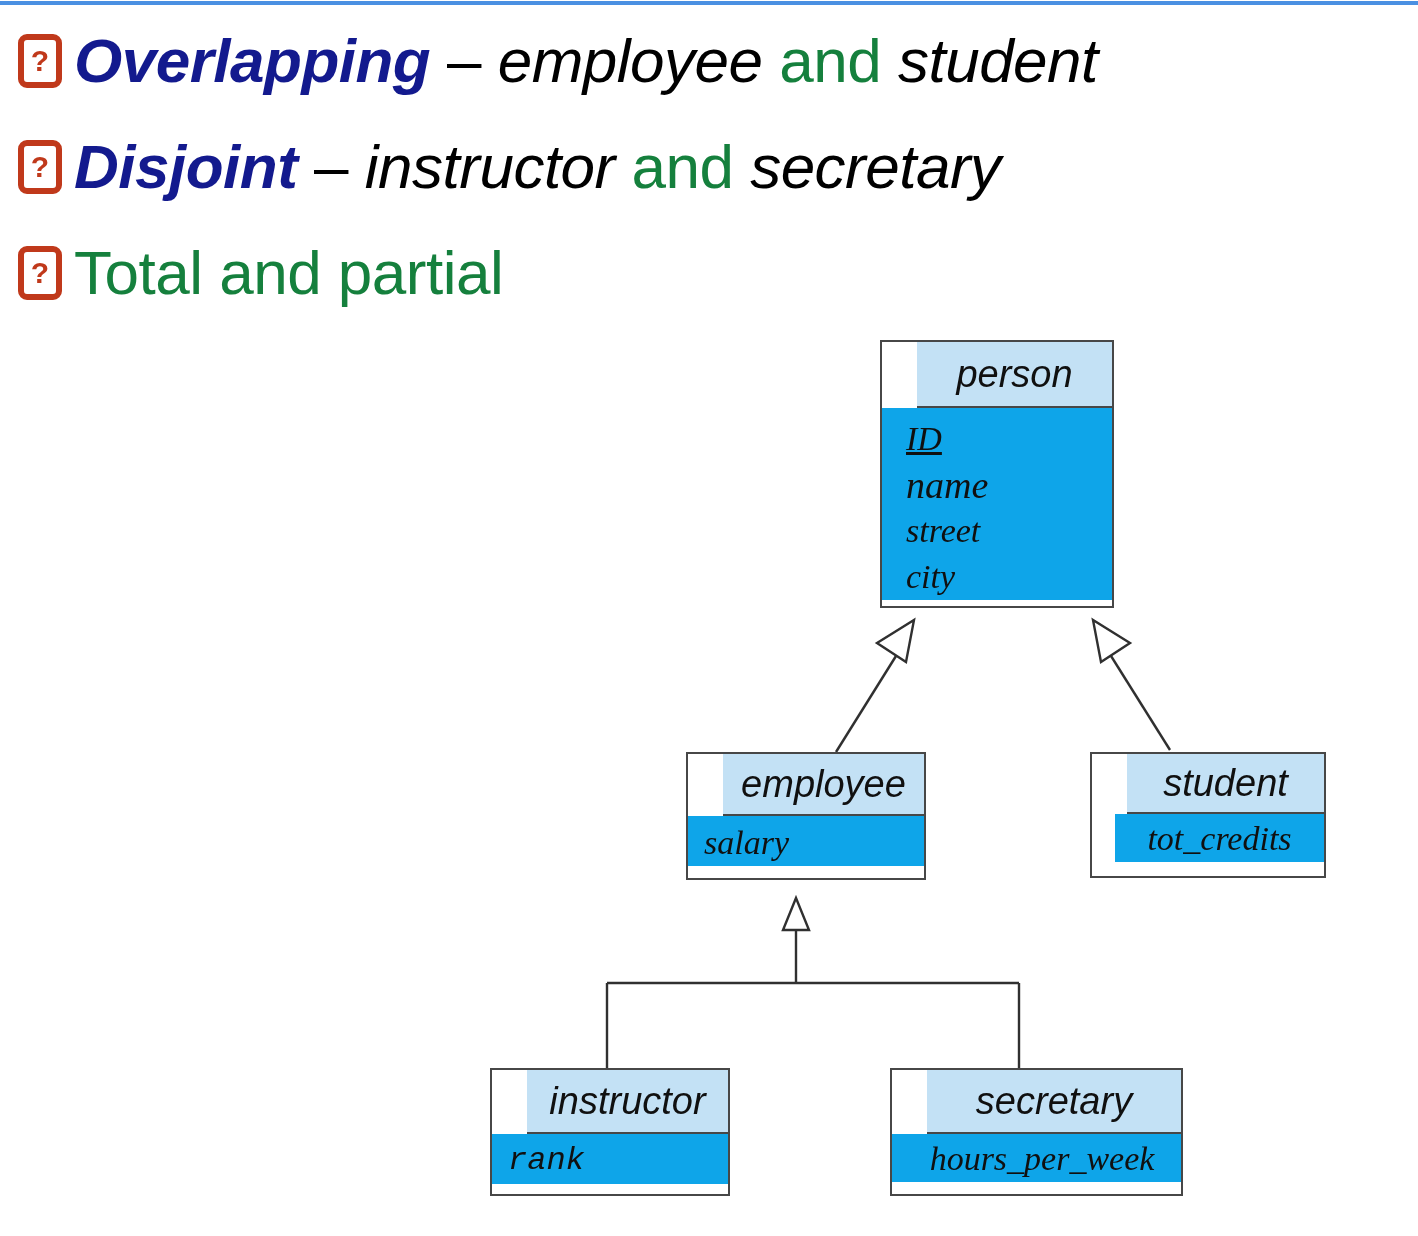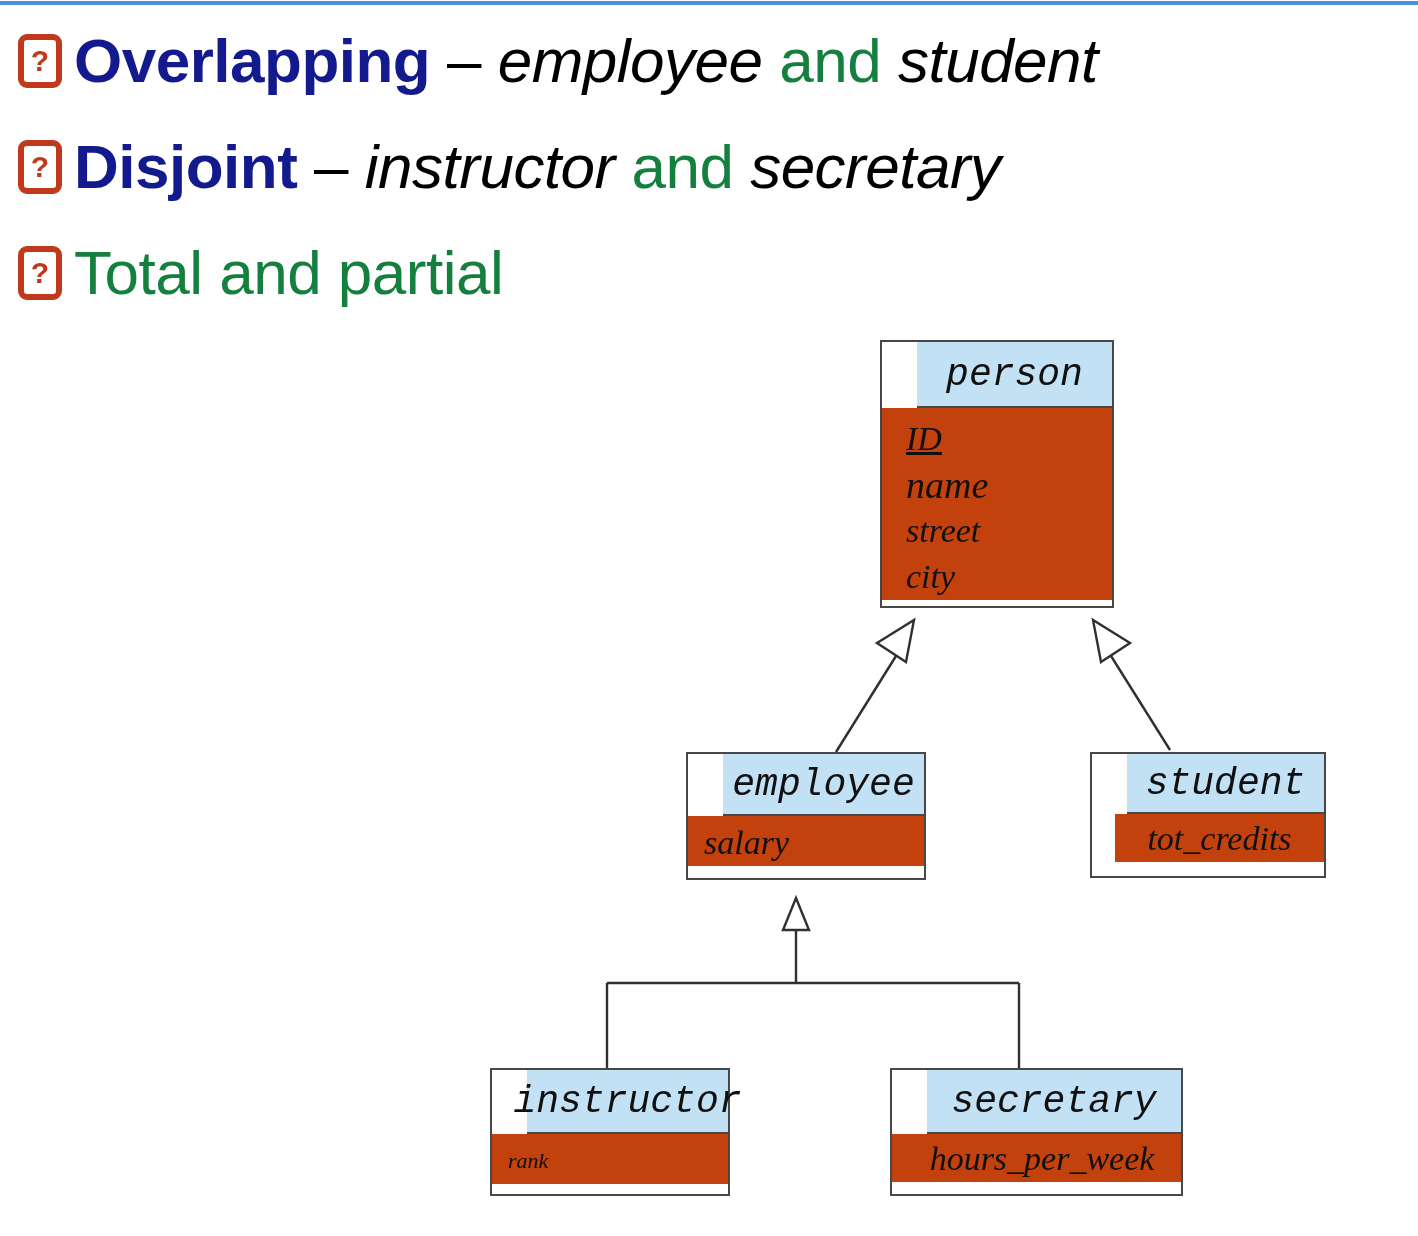--- a/index.html
+++ b/index.html
@@ -69,20 +69,21 @@
   .bullet-text {
     font-size: 62px;
     line-height: 78px;
     white-space: nowrap;
     color: #000000;
     letter-spacing: -0.5px;
   }
   .b-head {
     font-weight: bold;
     color: #131a8e;
+    font-style: italic;
   }
   .b-dash {
     color: #000000;
     font-weight: normal;
   }
   .b-em {
     font-style: italic;
     color: #000000;
     font-weight: normal;
   }
@@ -107,31 +108,31 @@
     position: absolute;
     box-sizing: border-box;
     border: 2px solid #474747;
     background: #ffffff;
   }
   .ent-head {
     box-sizing: border-box;
     background: #c3e1f5;
     border-bottom: 2px solid #474747;
     text-align: center;
-    font-family: Liberation Mono, monospace;
+    font-family: Liberation Sans, sans-serif;
     font-style: italic;
     color: #101010;
     display: flex;
     align-items: center;
     justify-content: center;
     margin-left: 35px;
   }
   .ent-body {
     box-sizing: border-box;
-    background: #c2410c;
+    background: #0ea5e9;
     font-family: "Liberation Serif", serif;
     font-style: italic;
     color: #101010;
   }
   .attr {
     font-family: "Liberation Serif", serif;
     font-style: italic;
     color: #101010;
     white-space: nowrap;
   }
@@ -217,21 +218,21 @@
     <div class="ent-body attr-center" style="padding:2px 0 0 0;margin-left:23px;">
       <div class="attr attr-center" style="font-size:34px; line-height:46px;">tot_credits</div>
     </div>
   </div>
 
   <div class="ent" style="left:490px; top:1068px; width:240px; height:128px;">
     <div class="ent-head" style="height:64px; font-size:38px;">
       <span>instructor</span>
     </div>
     <div class="ent-body" style="padding:4px 0 0 16px;">
-      <div class="attr" style="font-size:22px; line-height:46px;">rank</div>
+      <div class="attr" style="font-size:32px; line-height:46px;font-family:Liberation Mono, monospace;">rank</div>
     </div>
   </div>
 
   <div class="ent" style="left:890px; top:1068px; width:293px; height:128px;">
     <div class="ent-head" style="height:64px; font-size:38px;">
       <span>secretary</span>
     </div>
     <div class="ent-body attr-center" style="padding:2px 0 0 11px;">
       <div class="attr attr-center" style="font-size:34px; line-height:46px;">hours_per_week</div>
     </div>

